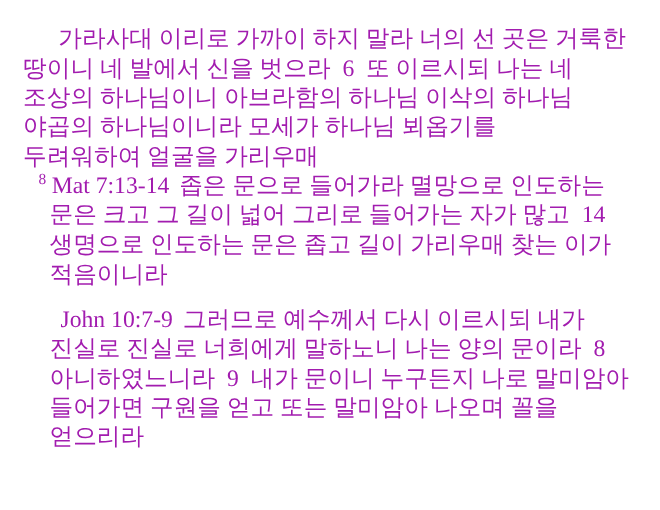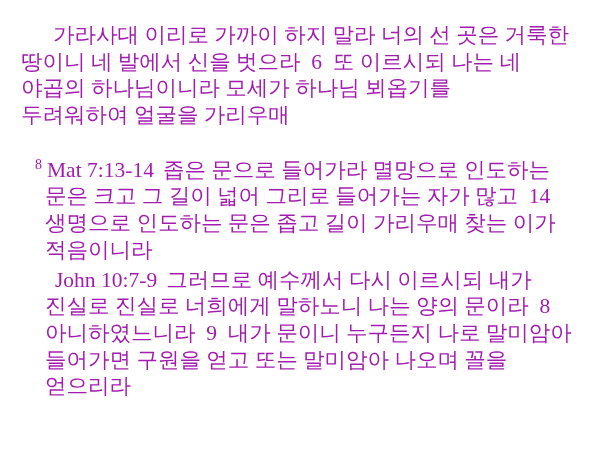--- a/index.html
+++ b/index.html
@@ -24,42 +24,43 @@
   .line {
     white-space: pre-wrap;
     height: 26.7px;
     overflow: visible;
   }
   
   .para1 .line   { margin-left: 21px; }
   .para1 .l-first{ margin-left: 53px; }
   
   .para2 .line   { margin-left: 45px; }
-  .para2 .l-marker { margin-left: 35px; margin-top: 28px; }
+  .para2 .l-marker { margin-left: 35px; }
   
-  .para3 { margin-top: 3px; }
+  .para3 { margin-top: 15px; }
   .para3 .line   { margin-left: 45px; }
   .para3 .l-first{ margin-left: 55px; }
 
   sup.marker {
     font-size: 14px;
     line-height: 0;
     vertical-align: super;
     margin-right: 5px;
   }
   .ref { margin-right: 9px; }
 </style>
 </head>
 <body>
 
 <div class="slide">
 
   <div class="para para1">
     <div class="line l-first">가라사대 이리로 가까이 하지 말라 너의 선 곳은 거룩한</div>
     <div class="line">땅이니 네 발에서 신을 벗으라  6  또 이르시되 나는 네</div>
+    <div class="line">조상의 하나님이니 아브라함의 하나님 이삭의 하나님</div>
     <div class="line">야곱의 하나님이니라 모세가 하나님 뵈옵기를</div>
     <div class="line">두려워하여 얼굴을 가리우매</div>
   </div>
 
   <div class="para para2">
     <div class="line l-marker"><sup class="marker">8</sup><span class="ref">Mat 7:13-14</span><span>좁은 문으로 들어가라 멸망으로 인도하는</span></div>
     <div class="line">문은 크고 그 길이 넓어 그리로 들어가는 자가 많고  14</div>
     <div class="line">생명으로 인도하는 문은 좁고 길이 가리우매 찾는 이가</div>
     <div class="line">적음이니라</div>
   </div>

